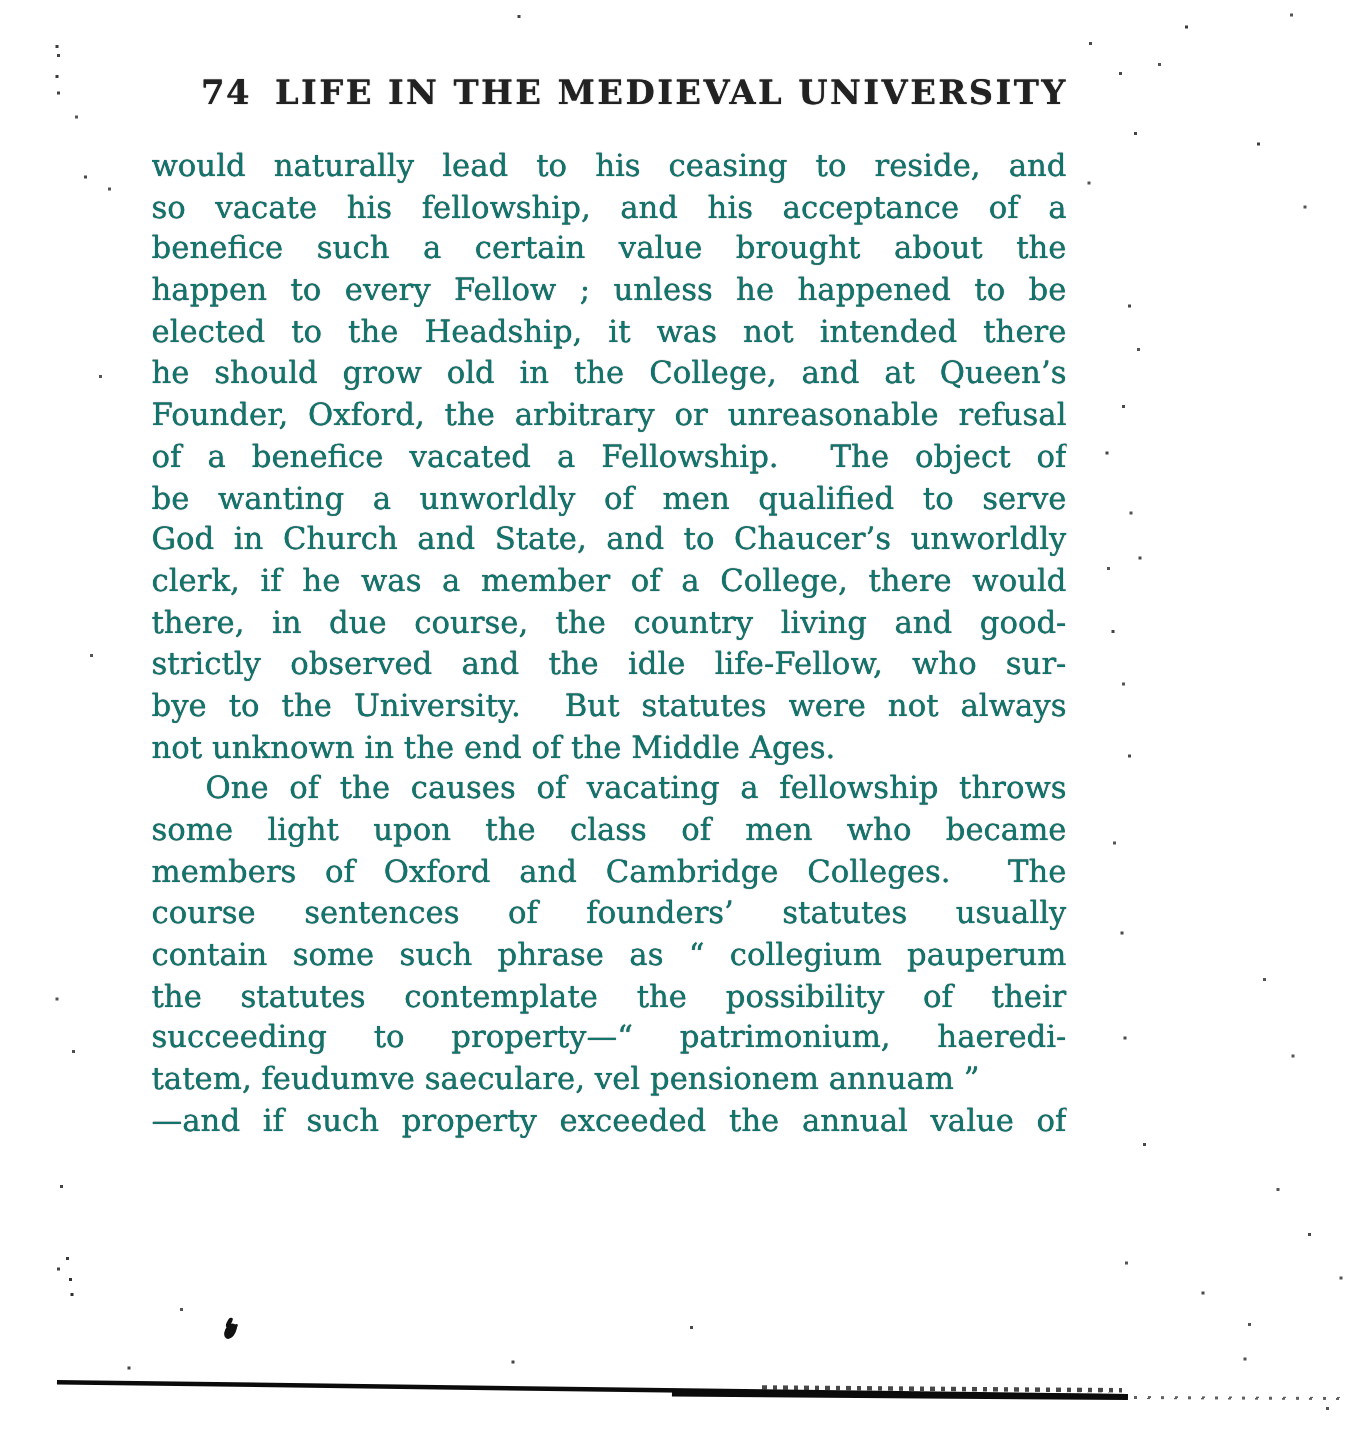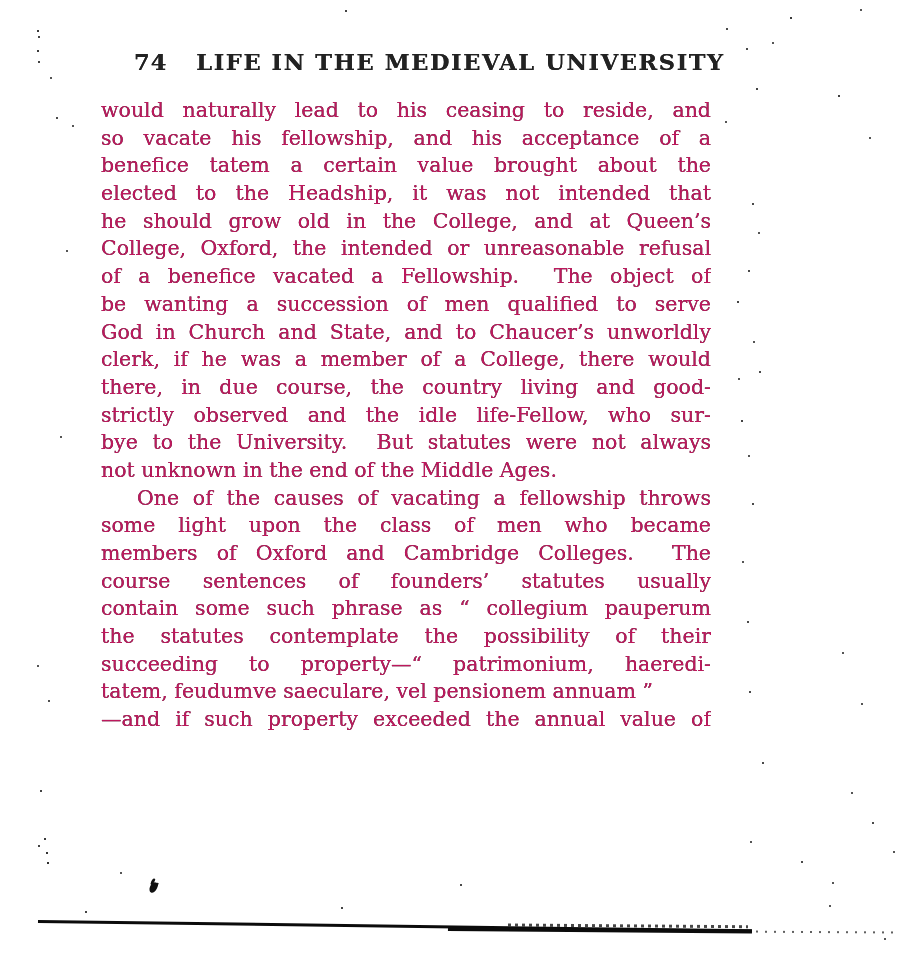--- a/index.html
+++ b/index.html
@@ -9,28 +9,28 @@
     background:#ffffff;
     overflow:hidden;
     font-family:"DejaVu Serif","Liberation Serif",serif;
     color:#1c1c1c;
     text-shadow:0 0 .6px rgba(10,10,10,.85);
   }
   
   .pagehead{
     position:absolute;left:134px;top:49px;width:600px;
     font-size:22.5px;font-weight:bold;letter-spacing:1.6px;
-    display:flex;align-items:baseline;gap:29px;
+    display:flex;align-items:baseline;gap:16px;
     white-space:nowrap;color:#222;
   }
   .pagehead .num{letter-spacing:1px;}
   
   .textblock{
     position:absolute;left:101px;top:97px;width:610px;
-    font-size:20.5px;color:#be185d;
+    font-size:20.5px;color:#0f766e;
   }
   .ln{
     height:27.7px;line-height:27.7px;
     text-align:justify;text-align-last:justify;
     overflow:hidden;white-space:normal;
   }
   .ln.short{text-align-last:left;}
   .ln.indent{padding-left:36px;}
   
   .blot{
@@ -88,26 +88,27 @@
 <div class="page">
 
   <header class="pagehead">
     <span class="num">74</span>
     <span class="ttl">LIFE IN THE MEDIEVAL UNIVERSITY</span>
   </header>
 
   <main class="textblock">
     <div class="ln">would naturally lead to his ceasing to reside, and</div>
     <div class="ln">so vacate his fellowship, and his acceptance of a</div>
-    <div class="ln">benefice tatem a certain value brought about the</div>
-    <div class="ln">elected to the Headship, it was not intended that</div>
+    <div class="ln">benefice such a certain value brought about the</div>
+    <div class="ln">happen to every Fellow ; unless he happened to be</div>
+    <div class="ln">elected to the Headship, it was not intended there</div>
     <div class="ln">he should grow old in the College, and at Queen’s</div>
-    <div class="ln">College, Oxford, the intended or unreasonable refusal</div>
+    <div class="ln">Founder, Oxford, the arbitrary or unreasonable refusal</div>
     <div class="ln">of a benefice vacated a Fellowship.&nbsp; The object of</div>
-    <div class="ln">be wanting a succession of men qualified to serve</div>
+    <div class="ln">be wanting a unworldly of men qualified to serve</div>
     <div class="ln">God in Church and State, and to Chaucer’s unworldly</div>
     <div class="ln">clerk, if he was a member of a College, there would</div>
     <div class="ln">there, in due course, the country living and good-</div>
     <div class="ln">strictly observed and the idle life-Fellow, who sur-</div>
     <div class="ln">bye to the University.&nbsp; But statutes were not always</div>
     <div class="ln short">not unknown in the end of the Middle Ages.</div>
     <div class="ln indent">One of the causes of vacating a fellowship throws</div>
     <div class="ln">some light upon the class of men who became</div>
     <div class="ln">members of Oxford and Cambridge Colleges.&nbsp; The</div>
     <div class="ln">course sentences of founders’ statutes usually</div>

